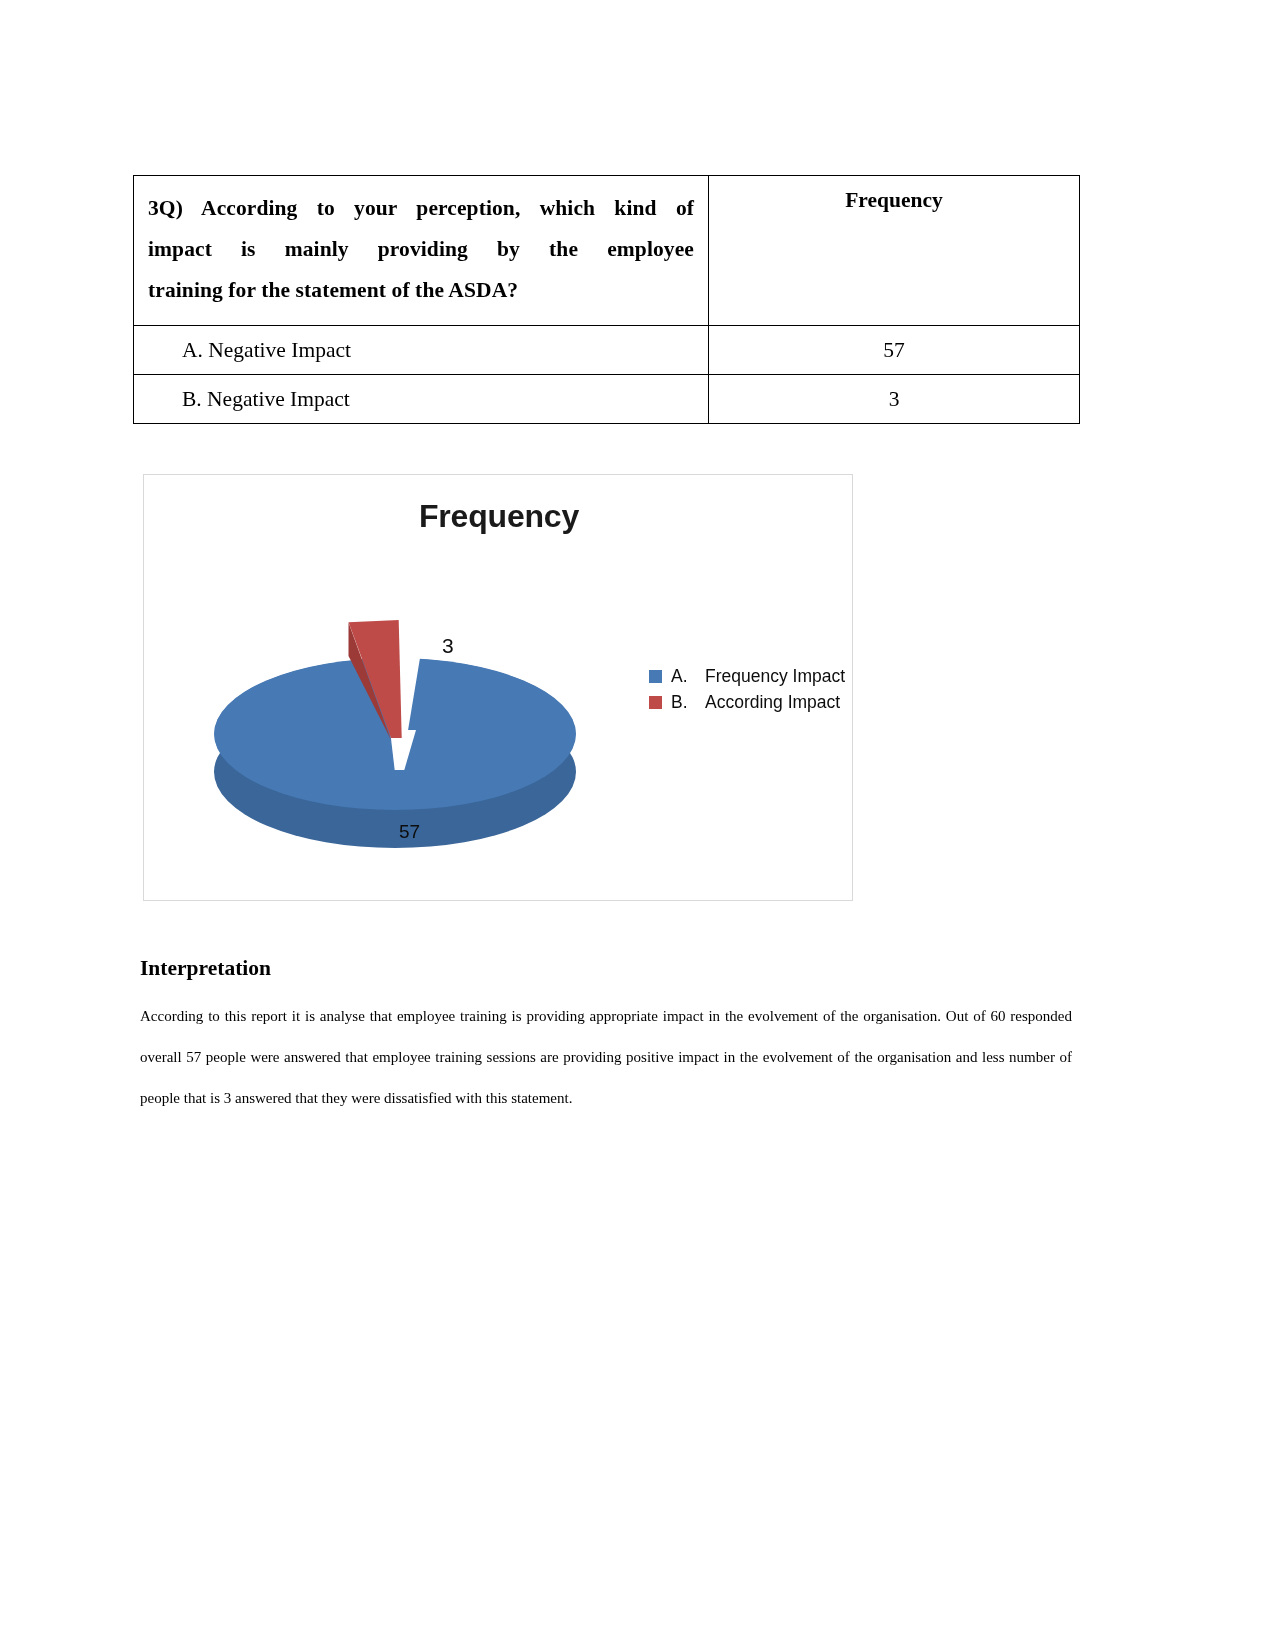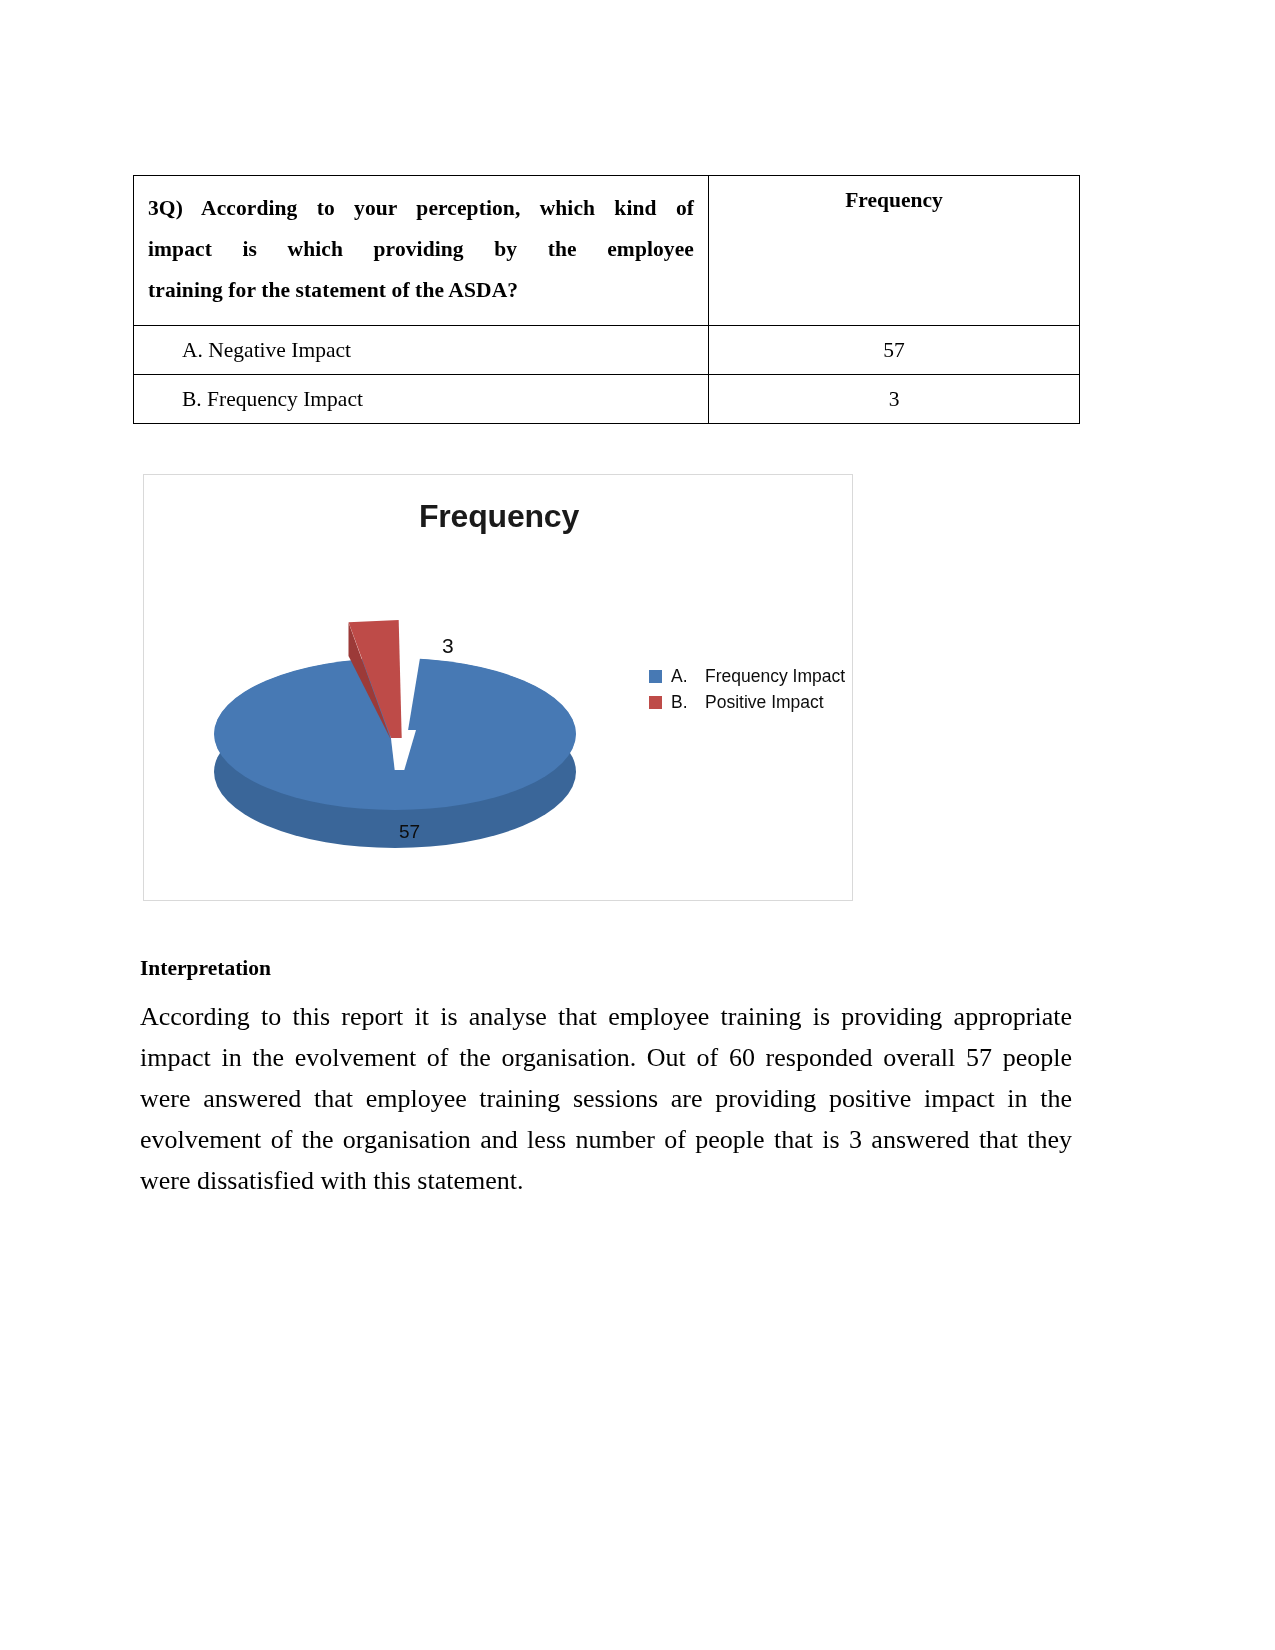--- a/index.html
+++ b/index.html
@@ -238,47 +238,47 @@
     left: 140px;
     top: 956px;
     font-weight: bold;
     font-size: 21.5px;
   }
   .interp-body {
     position: absolute;
     left: 140px;
     top: 996px;
     width: 932px;
-    font-size: 26px;
+    font-size: 15px;
     line-height: 41px;
     text-align: justify;
     text-align-last: left;
   }
 </style>
 </head>
 <body>
 
 <div class="page">
 
   <table class="qtable">
     <tbody>
       <tr>
         <td class="cell-question" rowspan="1">
           <div>3Q) According to your perception, which kind of</div>
-          <div>impact is which providing by the employee</div>
+          <div>impact is mainly providing by the employee</div>
           <div class="lastline">training for the statement of the ASDA?</div>
         </td>
         <td class="cell-freqhead">Frequency</td>
       </tr>
       <tr>
         <td class="cell-option">A.  Negative Impact</td>
         <td class="cell-value">57</td>
       </tr>
       <tr>
-        <td class="cell-option">B.  Frequency Impact</td>
+        <td class="cell-option">B.  Negative Impact</td>
         <td class="cell-value">3</td>
       </tr>
     </tbody>
   </table>
 
   <div class="chart-box">
 
     <div class="chart-title">Frequency</div>
 
     <div class="plot-area">
@@ -303,21 +303,21 @@
 
     <div class="legend">
       <div class="legend-row">
         <span class="legend-swatch" style="background:#4779b4;"></span>
         <span class="legend-key">A.</span>
         <span class="legend-text">Frequency Impact</span>
       </div>
       <div class="legend-row">
         <span class="legend-swatch" style="background:#be4b48;"></span>
         <span class="legend-key">B.</span>
-        <span class="legend-text">Positive Impact</span>
+        <span class="legend-text">According Impact</span>
       </div>
     </div>
 
   </div>
 
   <div class="interp-head">Interpretation</div>
   <div class="interp-body">According to this report it is analyse that employee training is providing appropriate impact in the evolvement of the organisation. Out of 60 responded overall 57 people were answered that employee training sessions are providing positive impact in the evolvement of the organisation and less number of people that is 3 answered that they were dissatisfied with this statement.</div>
 
 </div>
 

